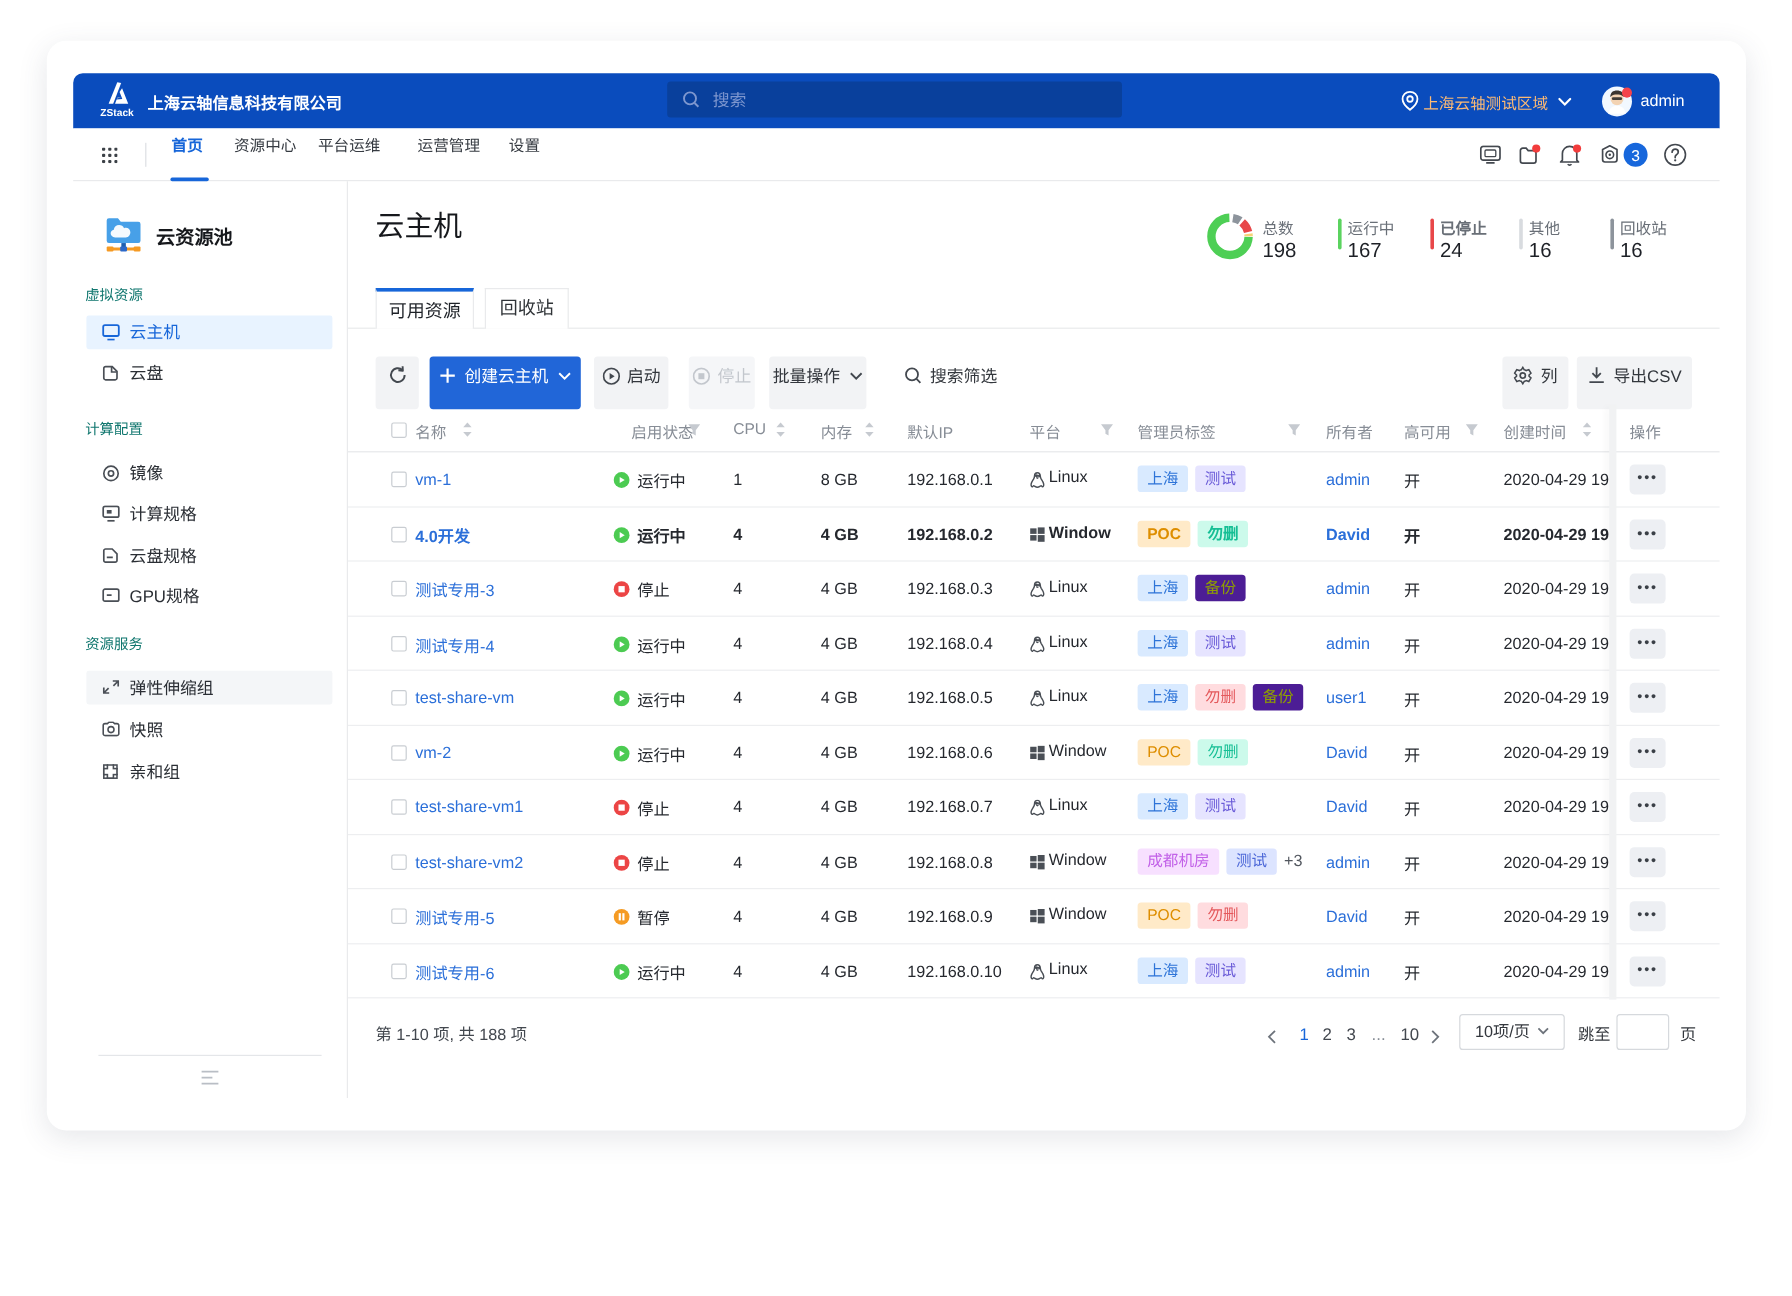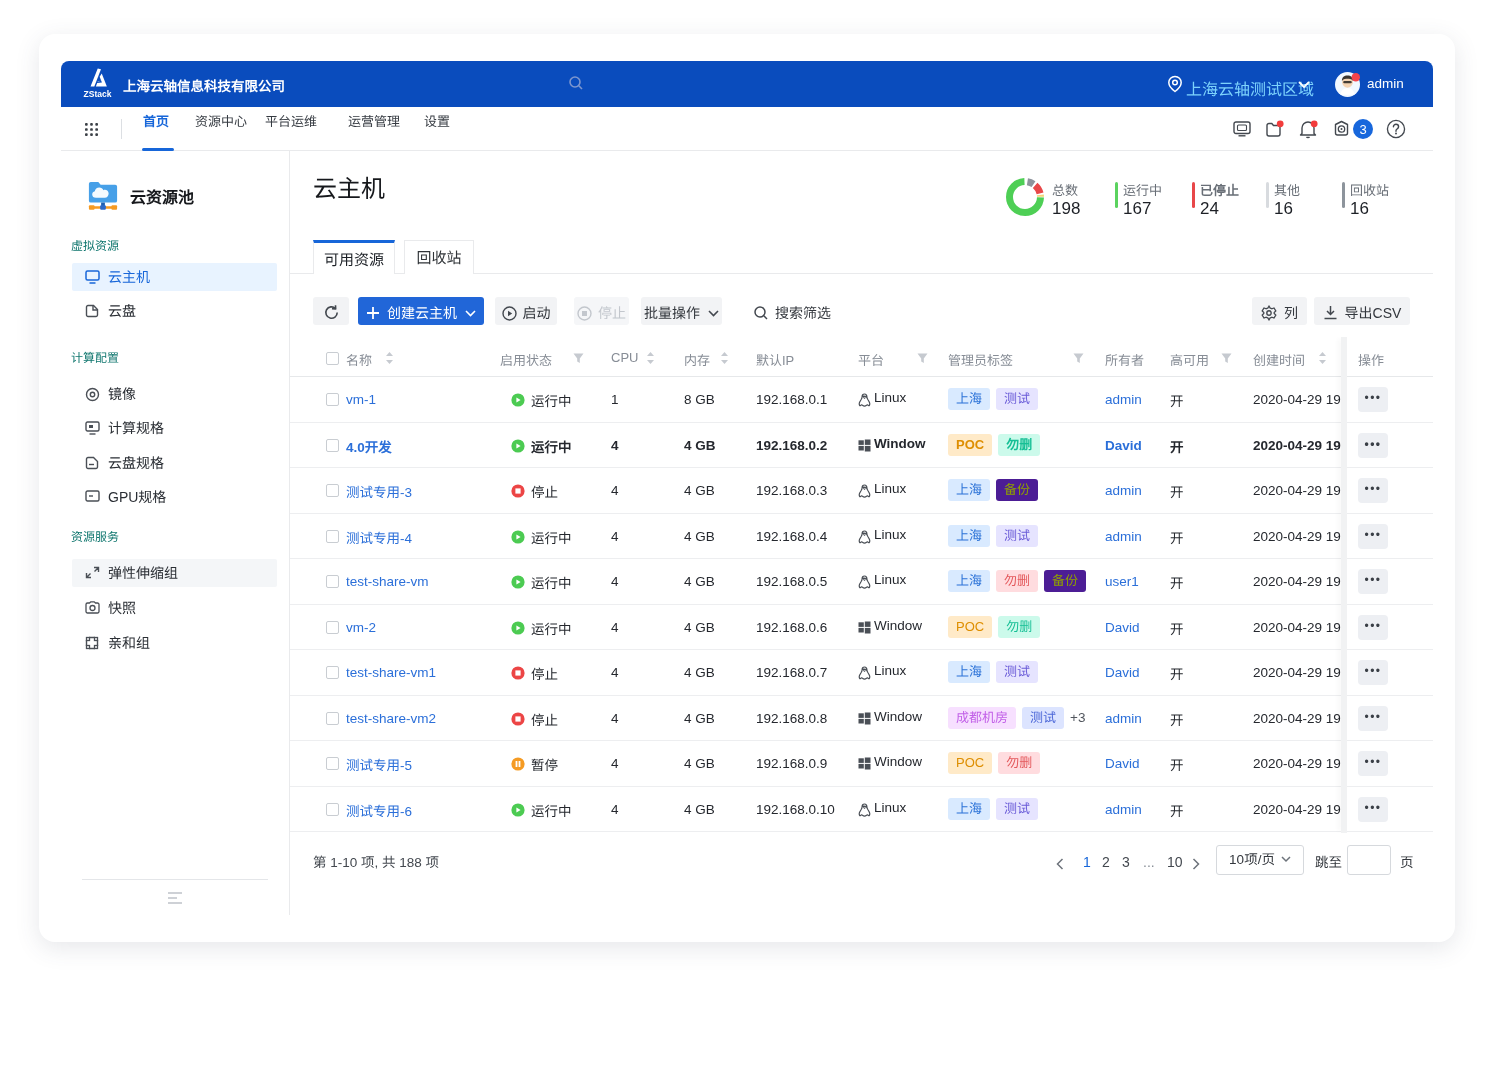--- a/index.html
+++ b/index.html
@@ -32,21 +32,21 @@
 
 .stat-label{position:absolute;font-size:13px;color:#696f77;}
 .stat-num{position:absolute;font-size:17px;color:#1d2026;}
 .stat-bar{position:absolute;width:3px;height:26px;border-radius:1.5px;}
 
 .tabline{position:absolute;left:251px;top:239px;width:1143px;height:1px;background:#e9eaec;}
 .tab{position:absolute;top:206px;height:34px;background:#fff;font-size:15px;color:#1d2127;text-align:center;line-height:33px;}
 .tab1{left:274px;width:82px;border:1px solid #e9eaec;border-top:3px solid #1766d9;border-bottom:none;}
 .tab2{left:365px;width:70px;border:1px solid #e9eaec;border-bottom:none;color:#303438;}
 
-.btn{position:absolute;top:263px;height:28px;border-radius:3px;font-size:14px;color:#33373d;background:#f2f3f5;text-align:center;}
+.btn{position:absolute;top:263px;height:44px;border-radius:3px;font-size:14px;color:#33373d;background:#f2f3f5;text-align:center;}
 .btn-primary{background:#2166d8;color:#fff;}
 .btn-disabled{color:#c3c7cd;}
 
 .thead{position:absolute;left:251px;top:306px;width:1143px;height:37px;border-bottom:1px solid #e6e8ea;font-size:13px;color:#878d96;}
 .th{position:absolute;top:10px;}
 .row{position:absolute;left:251px;width:1143px;height:45.5px;border-bottom:1px solid #edeef0;font-size:13.5px;color:#25282e;}
 .cell{position:absolute;top:13px;}
 .link{color:#2b6fd9;text-decoration:none;}
 .tag{display:inline-block;height:22px;line-height:22px;padding:0 8px;border-radius:3px;font-size:13px;margin-right:6px;}
 .ops{position:absolute;left:1068px;top:10px;width:30px;height:25px;background:#edeff3;border-radius:4px;color:#3a3f46;text-align:center;line-height:23px;font-size:12px;letter-spacing:1.5px;}
@@ -77,29 +77,30 @@
   <div class="topbar">
     <svg class="abs" style="left:17px;top:5px" width="40" height="38" viewBox="0 0 40 38">
       <g transform="translate(11,2) scale(0.95)">
         <polygon points="9.2,0.5 12.6,1.2 5.6,19.5 1.6,19.5" fill="#fff"></polygon>
         <polygon points="11.2,9.2 13.4,5.8 18.8,19.5 7.2,19.5 8.6,15.8 13.6,15.2" fill="#fff"></polygon>
         <polygon points="9.2,13.9 13.1,13.2 8.9,15.1" fill="#93a9cc"></polygon>
       </g>
       <text x="19.5" y="30.5" text-anchor="middle" font-size="8.5" font-weight="bold" fill="#fff" font-family="Liberation Sans">ZStack</text>
     </svg>
     <div class="brand">上海云轴信息科技有限公司</div>
+    <div class="searchbox">搜索</div>
     <svg class="abs" style="left:507px;top:14px" width="16" height="16" viewBox="0 0 16 16">
         <circle cx="7" cy="7" r="5" fill="none" stroke="#7e97cf" stroke-width="1.6"></circle>
         <line x1="10.8" y1="10.8" x2="14" y2="14" stroke="#7e97cf" stroke-width="1.6"></line>
       </svg>
     <svg class="abs" style="left:1106px;top:14px" width="16" height="18" viewBox="0 0 16 18">
         <path d="M8 1.5 C4.4 1.5 1.8 4.2 1.8 7.6 C1.8 12 8 16.5 8 16.5 C8 16.5 14.2 12 14.2 7.6 C14.2 4.2 11.6 1.5 8 1.5 Z" fill="none" stroke="#fff" stroke-width="1.5"></path>
         <circle cx="8" cy="7.5" r="2.3" fill="none" stroke="#fff" stroke-width="1.5"></circle>
       </svg>
-    <div class="abs" style="left:1125px;top:15px;color:#7dd3fc;font-size:16px;">上海云轴测试区域</div>
+    <div class="abs" style="left:1125px;top:15px;color:#fdba74;font-size:13px;">上海云轴测试区域</div>
     <svg class="abs" style="left:1237px;top:20px" width="12" height="8" viewBox="0 0 12 8">
         <path d="M1.5 1.5 L6 6 L10.5 1.5" fill="none" stroke="#fff" stroke-width="1.8" stroke-linecap="round"></path>
       </svg>
     <svg class="abs" style="left:1273px;top:9px" width="30" height="30" viewBox="0 0 30 30">
       <circle cx="13.5" cy="14.5" r="12.5" fill="#f2f8ff"></circle>
       <circle cx="13.5" cy="12.3" r="5.4" fill="#f3d3b3"></circle>
       <path d="M7.9 11 C7.9 7 10.1 5.4 13.5 5.4 C16.9 5.4 19.1 7 19.1 11 L18.2 9.9 C16.8 9.1 15.6 8.8 13.5 8.8 C11.4 8.8 10.2 9.1 8.8 9.9 Z" fill="#3a3530"></path>
       <rect x="9.2" y="11.1" width="8.6" height="2.2" rx="1.1" fill="#413c37"></rect>
       <path d="M6.3 24.8 C7.1 19.8 10.1 18.2 13.5 18.2 C16.9 18.2 19.9 19.8 20.7 24.8 Z" fill="#fff"></path>
       <circle cx="21.8" cy="7.2" r="4.2" fill="#f5434b"></circle>
@@ -320,21 +321,21 @@
       </svg>导出CSV
   </div>
 
   <div class="thead">
     <div class="chk" style="left:36px;top:12px;"></div>
     <div class="th" style="left:56px;">名称</div>
       <svg class="th sortic" style="left:95px;" width="9" height="14" viewBox="0 0 9 14">
         <path d="M4.5 1 L8 5 L1 5 Z" fill="#c6cad0"></path>
         <path d="M4.5 13 L1 9 L8 9 Z" fill="#c6cad0"></path>
       </svg>
-    <div class="th" style="left:210px;">启用状态</div>
+    <div class="th" style="left:236px;">启用状态</div>
       <svg class="th" style="left:283px;top:13px" width="11" height="11" viewBox="0 0 11 11">
         <path d="M.5 .5 L10.5 .5 L6.8 5.5 L6.8 10 L4.2 8.5 L4.2 5.5 Z" fill="#c6cad0"></path>
       </svg>
     <div class="th" style="left:321px;">CPU</div>
       <svg class="th sortic" style="left:356px;" width="9" height="14" viewBox="0 0 9 14">
         <path d="M4.5 1 L8 5 L1 5 Z" fill="#c6cad0"></path>
         <path d="M4.5 13 L1 9 L8 9 Z" fill="#c6cad0"></path>
       </svg>
     <div class="th" style="left:394px;">内存</div>
       <svg class="th sortic" style="left:430px;" width="9" height="14" viewBox="0 0 9 14">

